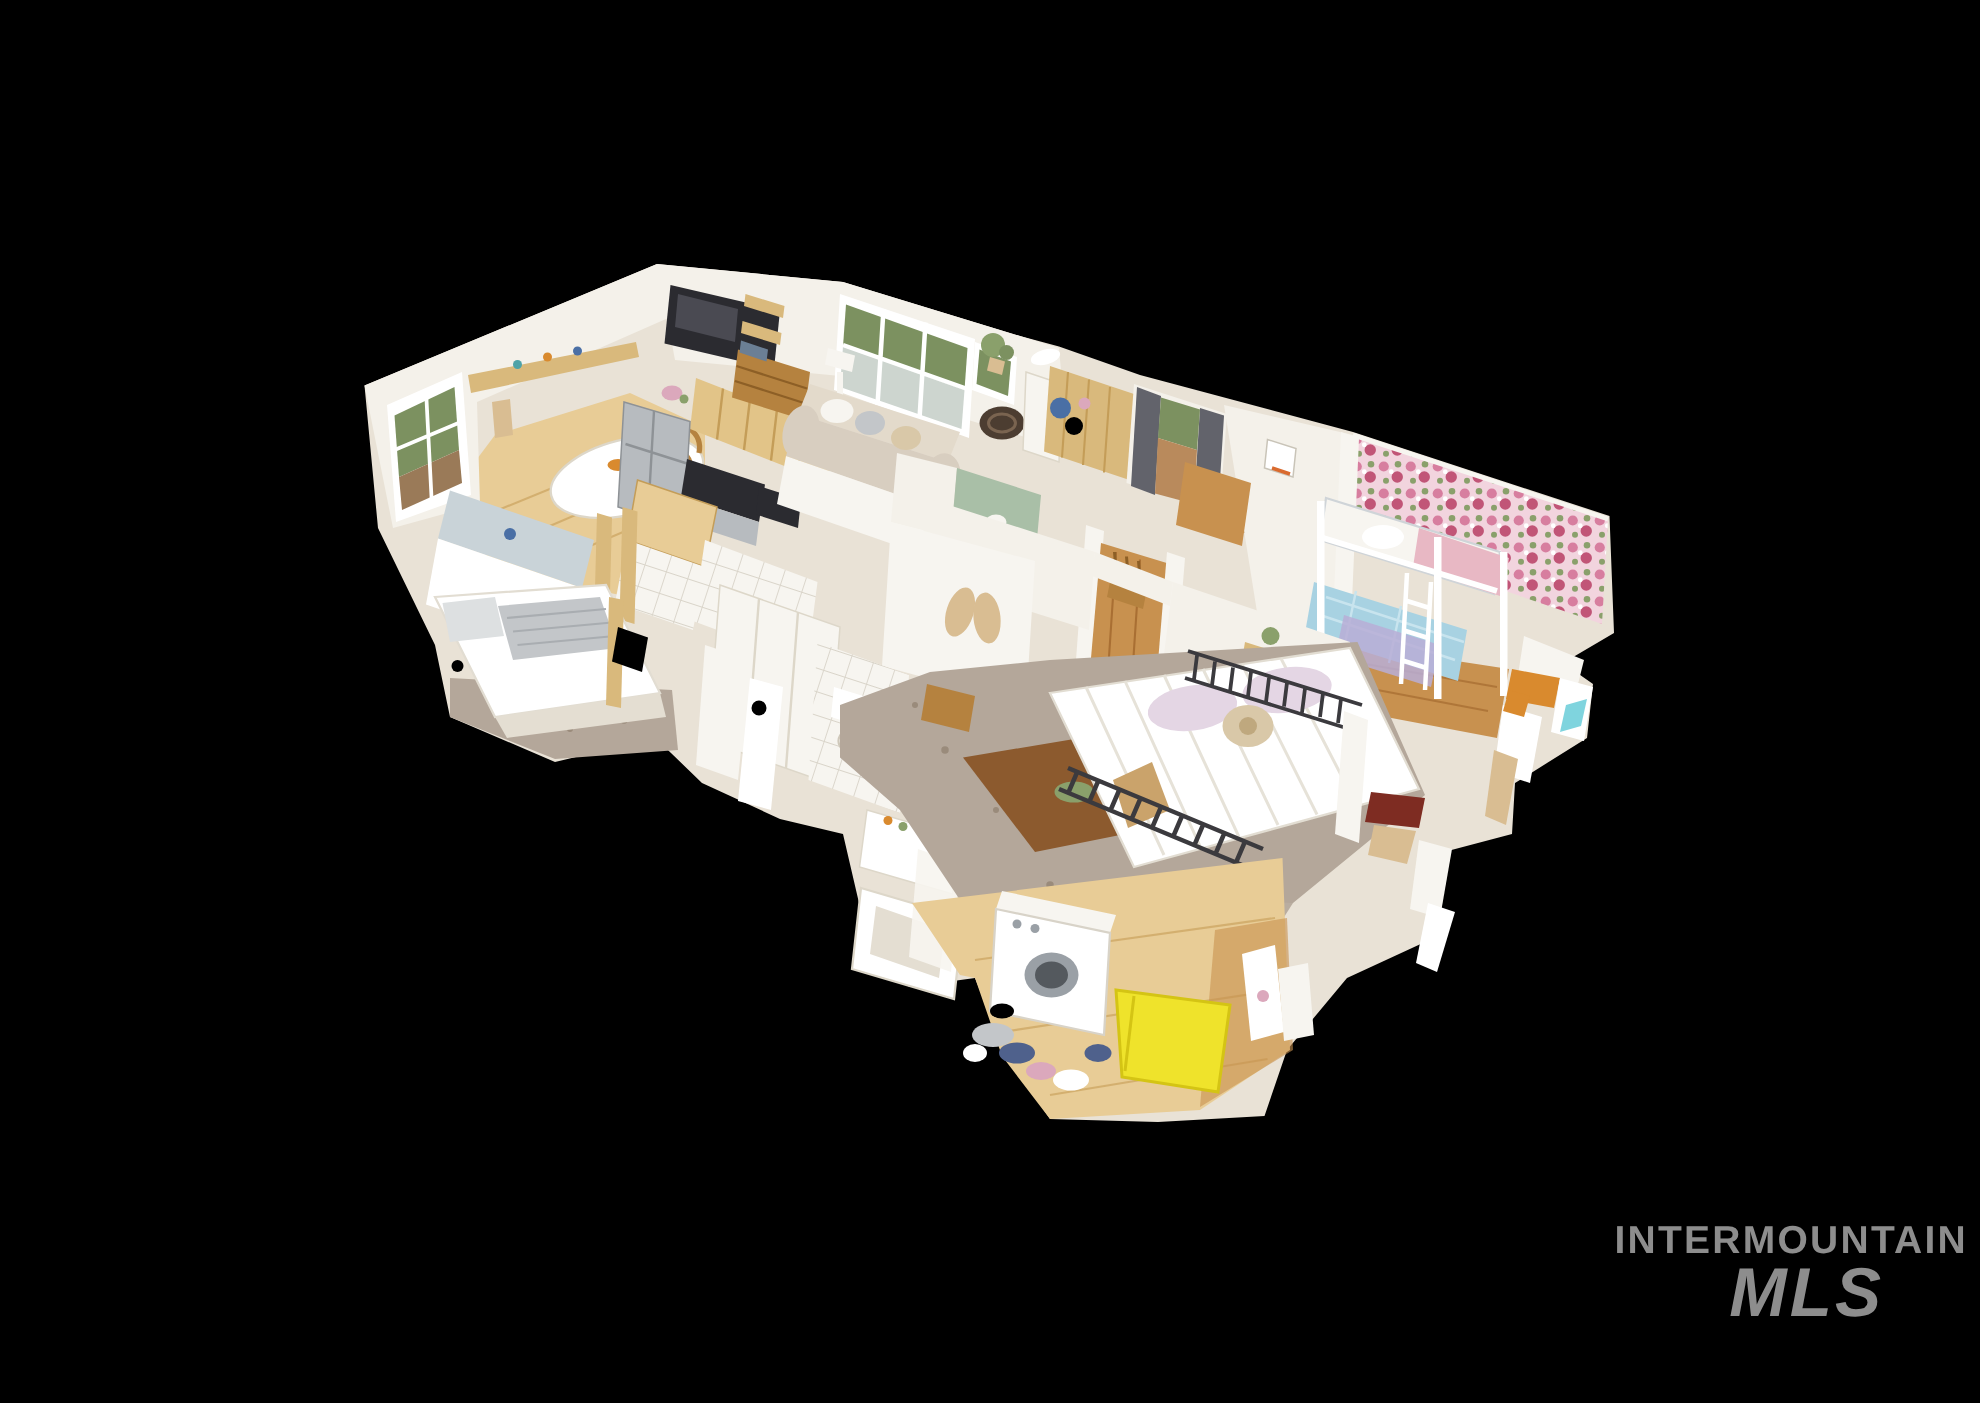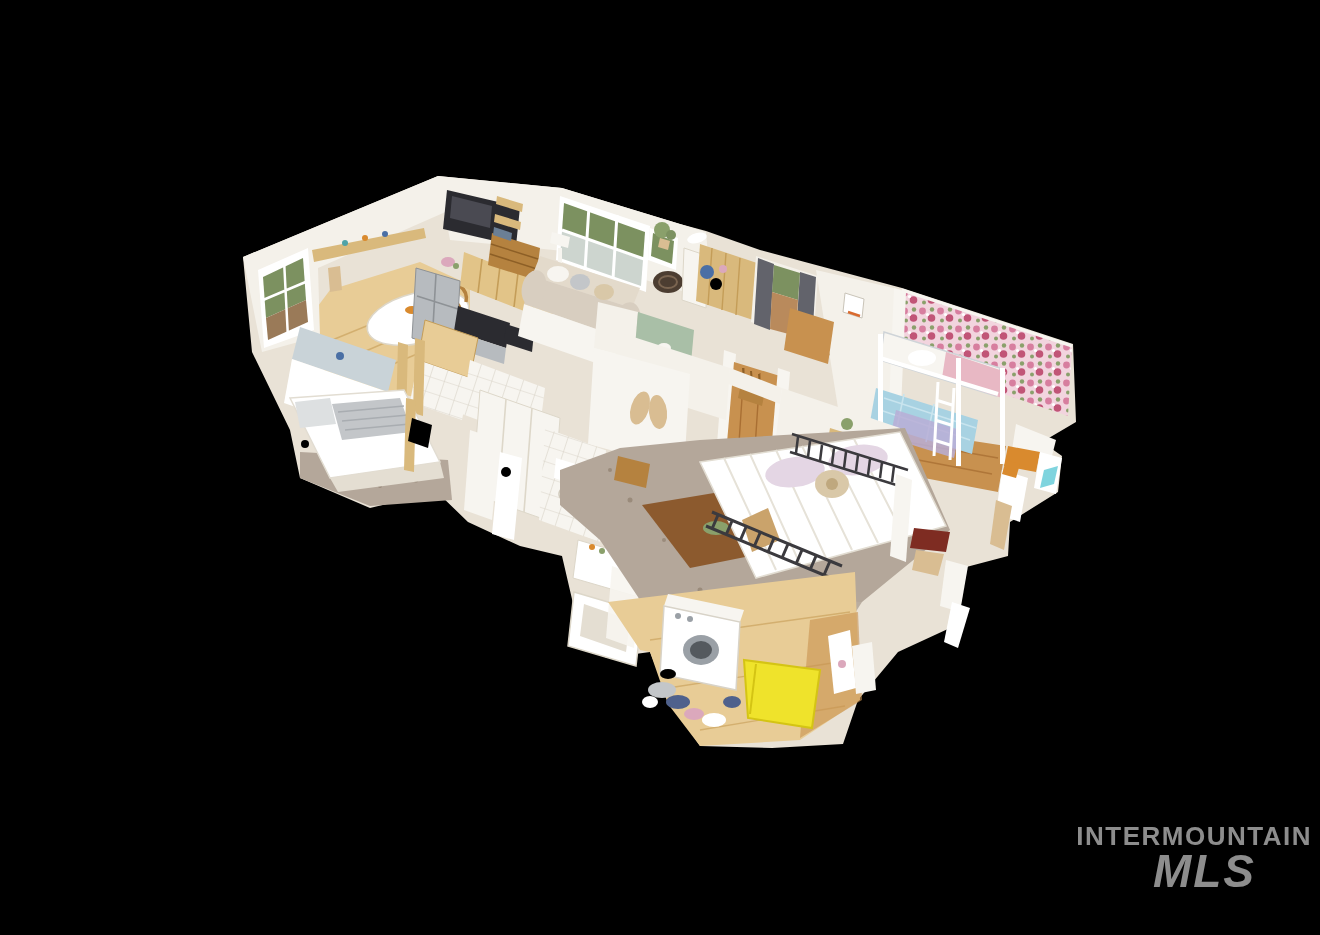--- a/index.html
+++ b/index.html
@@ -20,21 +20,21 @@
   .f-pinkBlanket{fill:var(--c-pinkBlanket,#e8b8c4)}.f-carpet{fill:var(--c-carpet,#b4a79a)}
   .f-carpetDark{fill:var(--c-carpetDark,#9a8b7b)}.f-lavender{fill:var(--c-lavender,#e4d6e4)}
   .f-pillowBead{fill:var(--c-pillowBead,#d9c8a8)}
   .f-sage{fill:var(--c-sage,#a9bfa7)}.f-wing{fill:var(--c-wing,#d9bd92)}
   .f-rugBrown{fill:var(--c-rugBrown,#8c5a2e)}.f-yellow{fill:var(--c-yellow,#efe32b)}
   .f-teal{fill:var(--c-teal,#4fa3a8)}.f-blue{fill:var(--c-blue,#4a6fa5)}
   .f-clothNavy{fill:var(--c-clothNavy,#4f618c)}.f-clothPink{fill:var(--c-clothPink,#dba8bc)}
   .f-clothGray{fill:var(--c-clothGray,#c3c6c9)}.f-maroon{fill:var(--c-maroon,#7e2c22)}
   .f-amber{fill:var(--c-amber,#d98a2e)}.f-steelBlue{fill:var(--c-steelBlue,#c9d3d8)}
   .f-hat{fill:var(--c-hat,#4c3d31)}
-  .watermark{position:absolute;right:8px;bottom:40px;text-align:right;color:var(--c-watermark,#8d8d8d);font-weight:bold;line-height:1.05;}
+  .watermark{position:absolute;right:8px;bottom:50px;text-align:right;color:var(--c-watermark,#8d8d8d);font-weight:bold;line-height:1.05;}
   .wm-line1{font-size:26px;letter-spacing:1.5px;}
   .wm-line2{font-size:46px;font-style:italic;letter-spacing:2px;padding-right:56px;margin-top:-4px;}
 </style>
 </head>
 <body>
 
 <div class="stage">
 <svg width="1320" height="935" viewBox="0 0 1320 935">
   <defs>
     <pattern id="floralPat" width="18" height="18" patternUnits="userSpaceOnUse">

